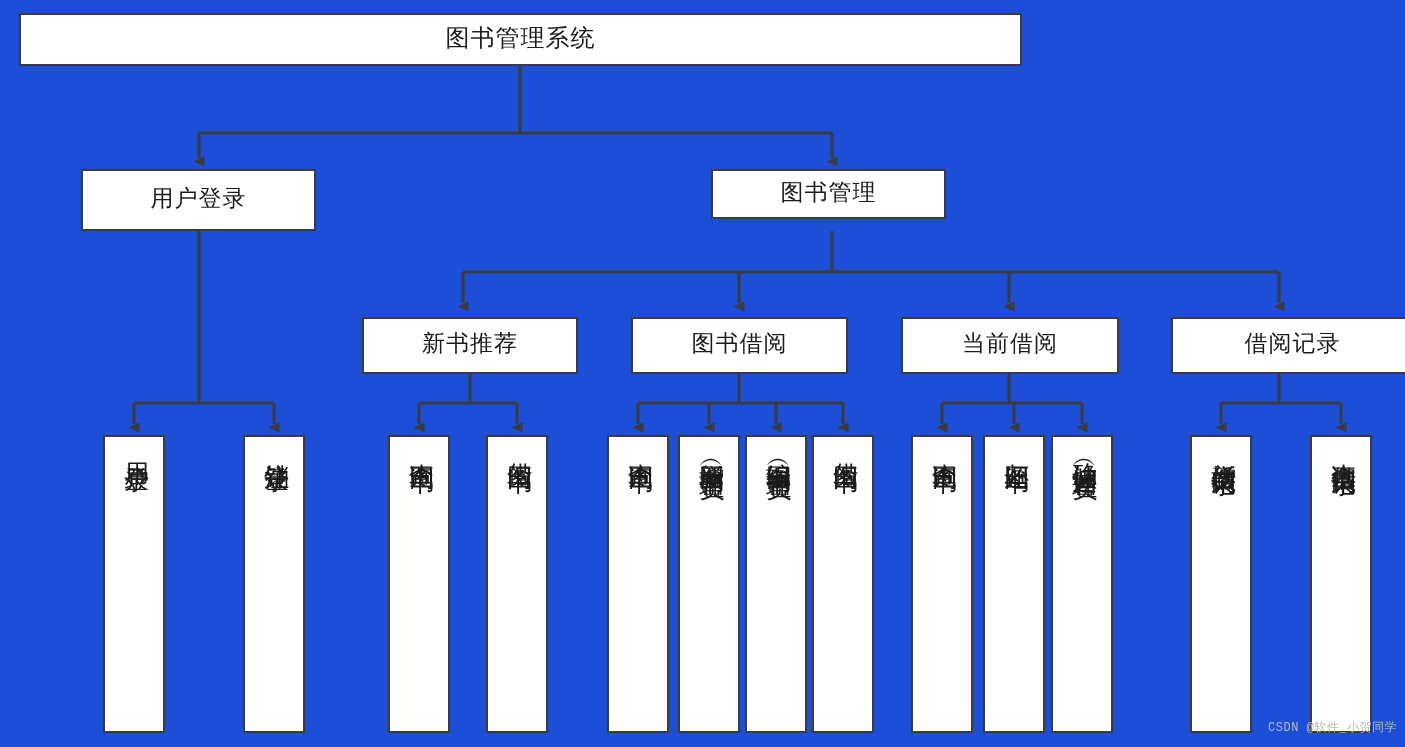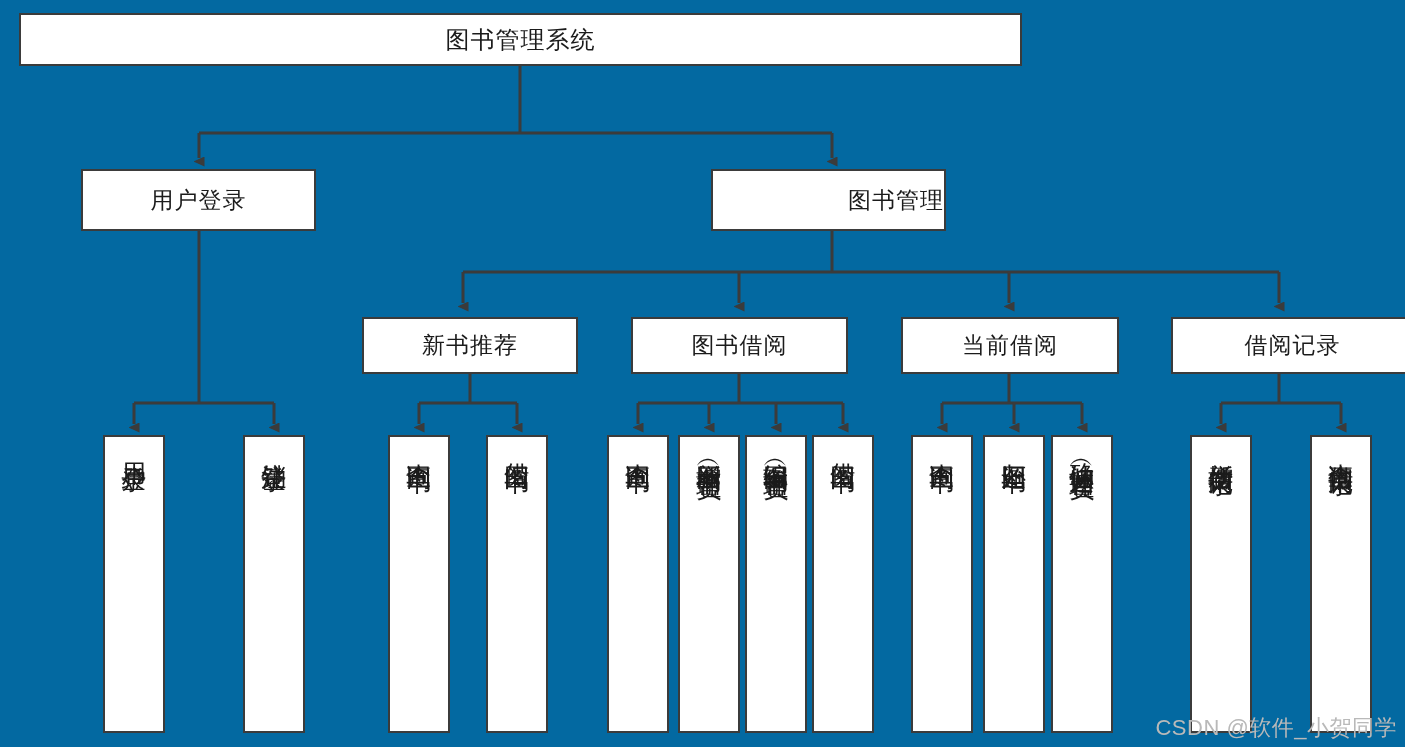--- a/index.html
+++ b/index.html
@@ -44,33 +44,33 @@
     line-height:1.05;
     letter-spacing:2px;
     white-space:nowrap;
     padding-top:4px;
   }
   .node.leaf.tall .lbl{font-size:25px;}
 
   .watermark{
     position:absolute;
     right:8px;
-    bottom:4px;
-    font-size:22px;
+    bottom:11px;
+    font-size:12px;
     color:#b9b9b9;
     letter-spacing:0.5px;
     white-space:nowrap;
     z-index:5;
     margin-left:42px;
   }
 </style>
 </head>
 <body>
 
-<div id="canvas" style="background: #0369a1;">
+<div id="canvas" style="background: #1d4ed8; font-family: Liberation Mono, monospace;">
 
   <svg id="wires" viewBox="0 0 1405 747" xmlns="http://www.w3.org/2000/svg">
     <defs>
       <marker id="arrow" markerWidth="10" markerHeight="11" refX="1.5" refY="5.5" orient="auto" markerUnits="userSpaceOnUse">
         <path d="M0,0 L10,0 L5,11 z" fill="#3b3b3b"></path>
       </marker>
     </defs>
     <g stroke="#3b3b3b" stroke-width="3" fill="none">
 
       <path d="M520,66 L520,133"></path>
@@ -115,21 +115,21 @@
     </g>
   </svg>
 
   <div class="node root" style="left: 19px; top: 13px; width: 1003px; height: 53px; border-color: rgb(59, 59, 59); background: rgb(255, 255, 255);">
     <span class="lbl">图书管理系统</span>
   </div>
 
   <div class="node" style="left: 81px; top: 169px; width: 235px; height: 62px; border-color: rgb(59, 59, 59); background: rgb(255, 255, 255);">
     <span class="lbl">用户登录</span>
   </div>
-  <div class="node" style="left: 711px; top: 169px; width: 235px; height: 62px; border-color: rgb(59, 59, 59); background: rgb(255, 255, 255); justify-content: flex-end;">
+  <div class="node" style="left: 711px; top: 169px; width: 235px; height: 50px; border-color: rgb(59, 59, 59); background: rgb(255, 255, 255);">
     <span class="lbl">图书管理</span>
   </div>
 
   <div class="node" style="left: 362px; top: 317px; width: 216px; height: 57px; border-color: rgb(59, 59, 59); background: rgb(255, 255, 255);">
     <span class="lbl">新书推荐</span>
   </div>
   <div class="node" style="left: 631px; top: 317px; width: 217px; height: 57px; border-color: rgb(59, 59, 59); background: rgb(255, 255, 255);">
     <span class="lbl">图书借阅</span>
   </div>
   <div class="node" style="left: 901px; top: 317px; width: 218px; height: 57px; border-color: rgb(59, 59, 59); background: rgb(255, 255, 255);">

